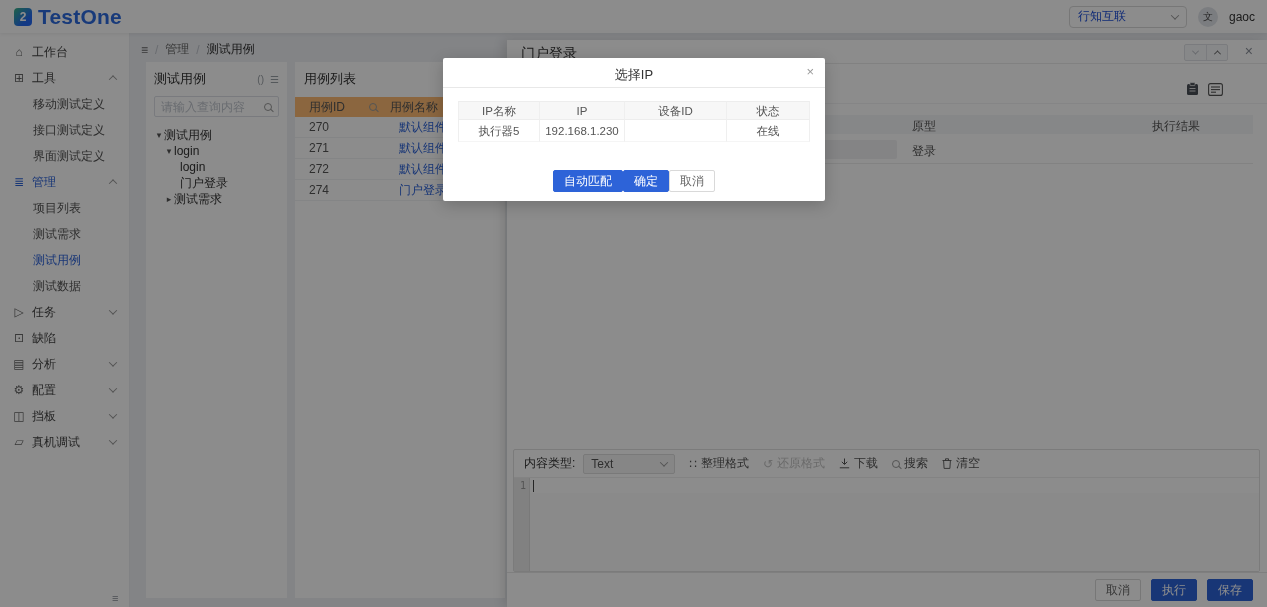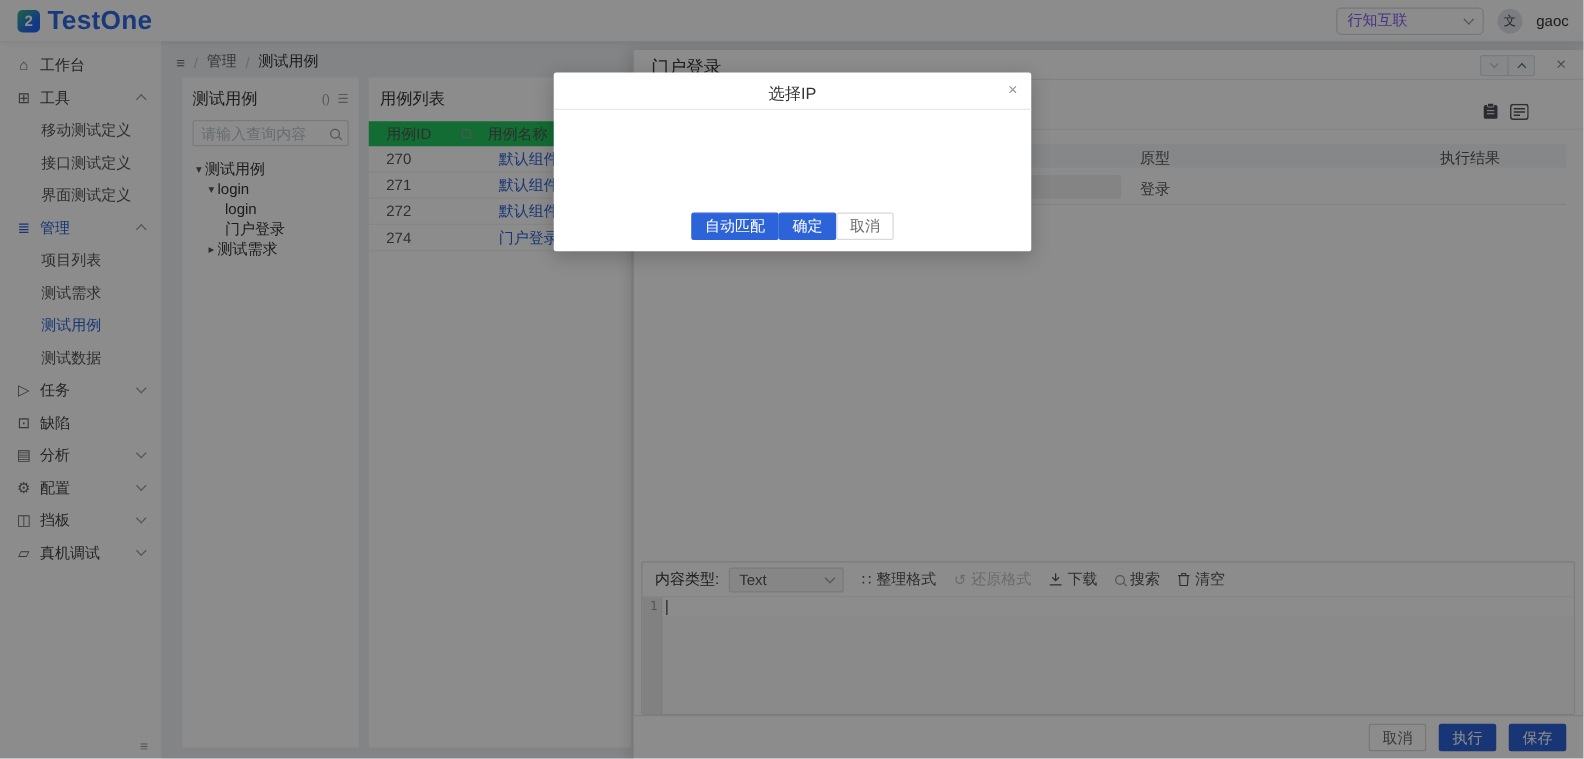--- a/index.html
+++ b/index.html
@@ -6,21 +6,21 @@
   html,body{width:1267px;height:607px;overflow:hidden}
   body{font-family:"Liberation Sans","DejaVu Sans",sans-serif;font-size:12px;color:#333;background:#eef0f4}
   .app{position:relative;width:1267px;height:607px;background:#eef0f4;overflow:hidden}
 
   
   .top-header{position:absolute;left:0;top:0;width:1267px;height:33px;background:#fff;box-shadow:0 1px 4px rgba(0,21,41,.08);z-index:5;display:flex;align-items:center;justify-content:space-between;padding:0 12px 0 14px}
   .logo{display:flex;align-items:center;gap:6px}
   .logo-mark{width:18px;height:18px;border-radius:4px;background:linear-gradient(135deg,#35a893 10%,#2468f2 70%);color:#fff;font-weight:bold;font-size:12px;display:flex;align-items:center;justify-content:center}
   .logo-text{color:#2d6bdf;font-size:21px;font-weight:600;letter-spacing:.2px}
   .header-right{display:flex;align-items:center;gap:11px}
-  .org-select{width:118px;height:22px;border:1px solid #d9d9d9;border-radius:4px;display:flex;align-items:center;justify-content:space-between;padding:0 8px;color:#8b5cf6;cursor:pointer}
+  .org-select{width:118px;height:22px;border:1px solid #d9d9d9;border-radius:4px;display:flex;align-items:center;justify-content:space-between;padding:0 8px;color:#1d4ed8;cursor:pointer}
   .avatar{width:20px;height:20px;border-radius:50%;background:#e1e4e9;color:#444;font-size:10px;display:flex;align-items:center;justify-content:center;cursor:pointer}
   .username{color:#333}
 
   
   .chev{display:inline-block;width:6px;height:6px;border-right:1px solid #999;border-bottom:1px solid #999}
   .chev.down{transform:rotate(45deg) translate(-1px,-1px)}
   .chev.up{transform:rotate(225deg) translate(-1px,-1px)}
 
   
   .sidebar{position:absolute;left:0;top:33px;width:130px;bottom:0;background:#fff;border-right:1px solid #ebedf0;padding-top:6px;z-index:4}
@@ -52,21 +52,21 @@
   .tree{margin-top:10px}
   .tnode{display:flex;align-items:center;height:16px;color:#333;cursor:pointer}
   .tnode .caret{width:10px;flex:none;font-size:9px;color:#555;text-align:center}
   .tnode.d0{padding-left:8px}
   .tnode.d1{padding-left:18px}
   .tnode.d2{padding-left:24px}
 
   
   .list-panel{position:absolute;left:295px;top:62px;width:210px;height:536px;background:#fff;z-index:1}
   .lp-title{padding:8px 0 9px 9px;font-size:13px;color:#333}
-  .lp-header{height:20px;background:#22c55e;display:flex;align-items:center;color:#555}
+  .lp-header{height:20px;background:#fdba74;display:flex;align-items:center;color:#555}
   .lp-header .c-id{padding-left:14px;width:66px}
   .lp-header .c-mag{width:24px;display:flex;justify-content:center}
   .lp-header .c-name{padding-left:5px}
   .lp-row{height:21px;display:flex;align-items:center;border-bottom:1px solid #f1f2f4}
   .lp-row .r-id{padding-left:14px;width:90px;color:#555}
   .lp-row .r-name{padding-left:14px;color:#2d63d8;white-space:nowrap;overflow:hidden;cursor:pointer}
 
   
   .detail-panel{position:absolute;left:507px;top:40px;right:0;bottom:0;background:#fff;box-shadow:-4px 0 10px rgba(0,0,0,.12);z-index:6}
   .dp-head{height:24px;border-bottom:1px solid #ebebeb;position:relative}
@@ -353,20 +353,34 @@
       <button class="btn primary">保存</button>
     </div>
   </section>
 
   <div class="overlay"></div>
   <div class="modal">
     <div class="m-head">
       <div class="m-title">选择IP</div>
       <span class="m-close">×</span>
     </div>
+    <div class="m-table">
+      <div class="m-tr head">
+        <span class="m-td">IP名称</span>
+        <span class="m-td">IP</span>
+        <span class="m-td">设备ID</span>
+        <span class="m-td">状态</span>
+      </div>
+      <div class="m-tr body">
+        <span class="m-td">执行器5</span>
+        <span class="m-td">192.168.1.230</span>
+        <span class="m-td"></span>
+        <span class="m-td">在线</span>
+      </div>
+    </div>
     <div class="m-btns">
       <button class="btn primary">自动匹配</button>
       <button class="btn primary">确定</button>
       <button class="btn">取消</button>
     </div>
   </div>
 
 </div>
 
 </body></html>

